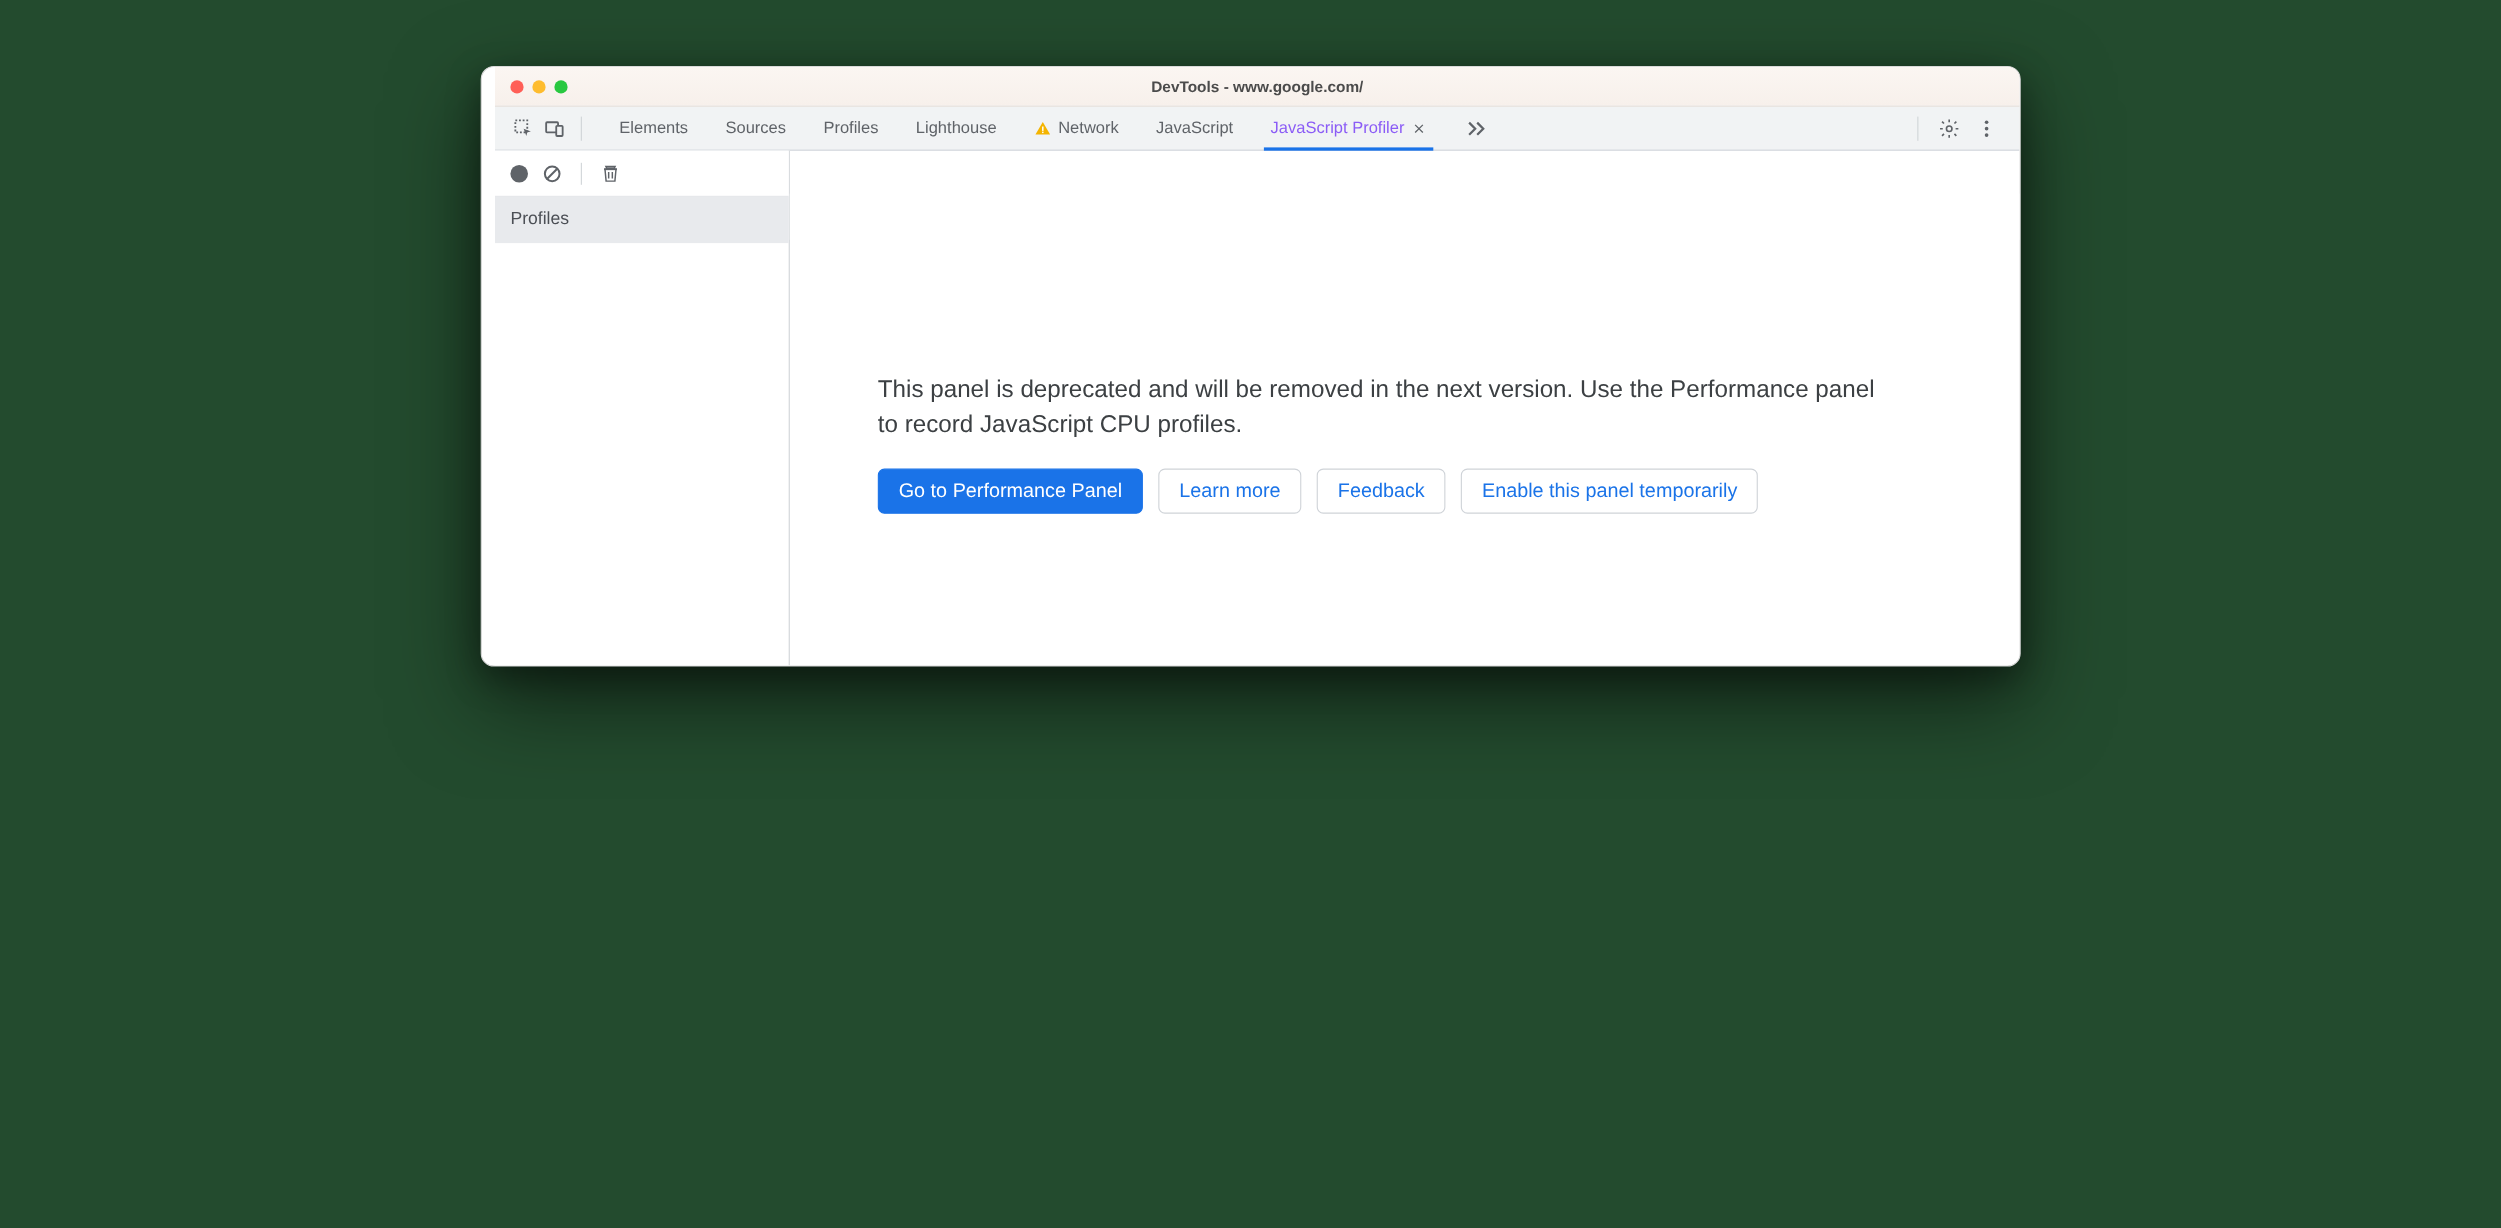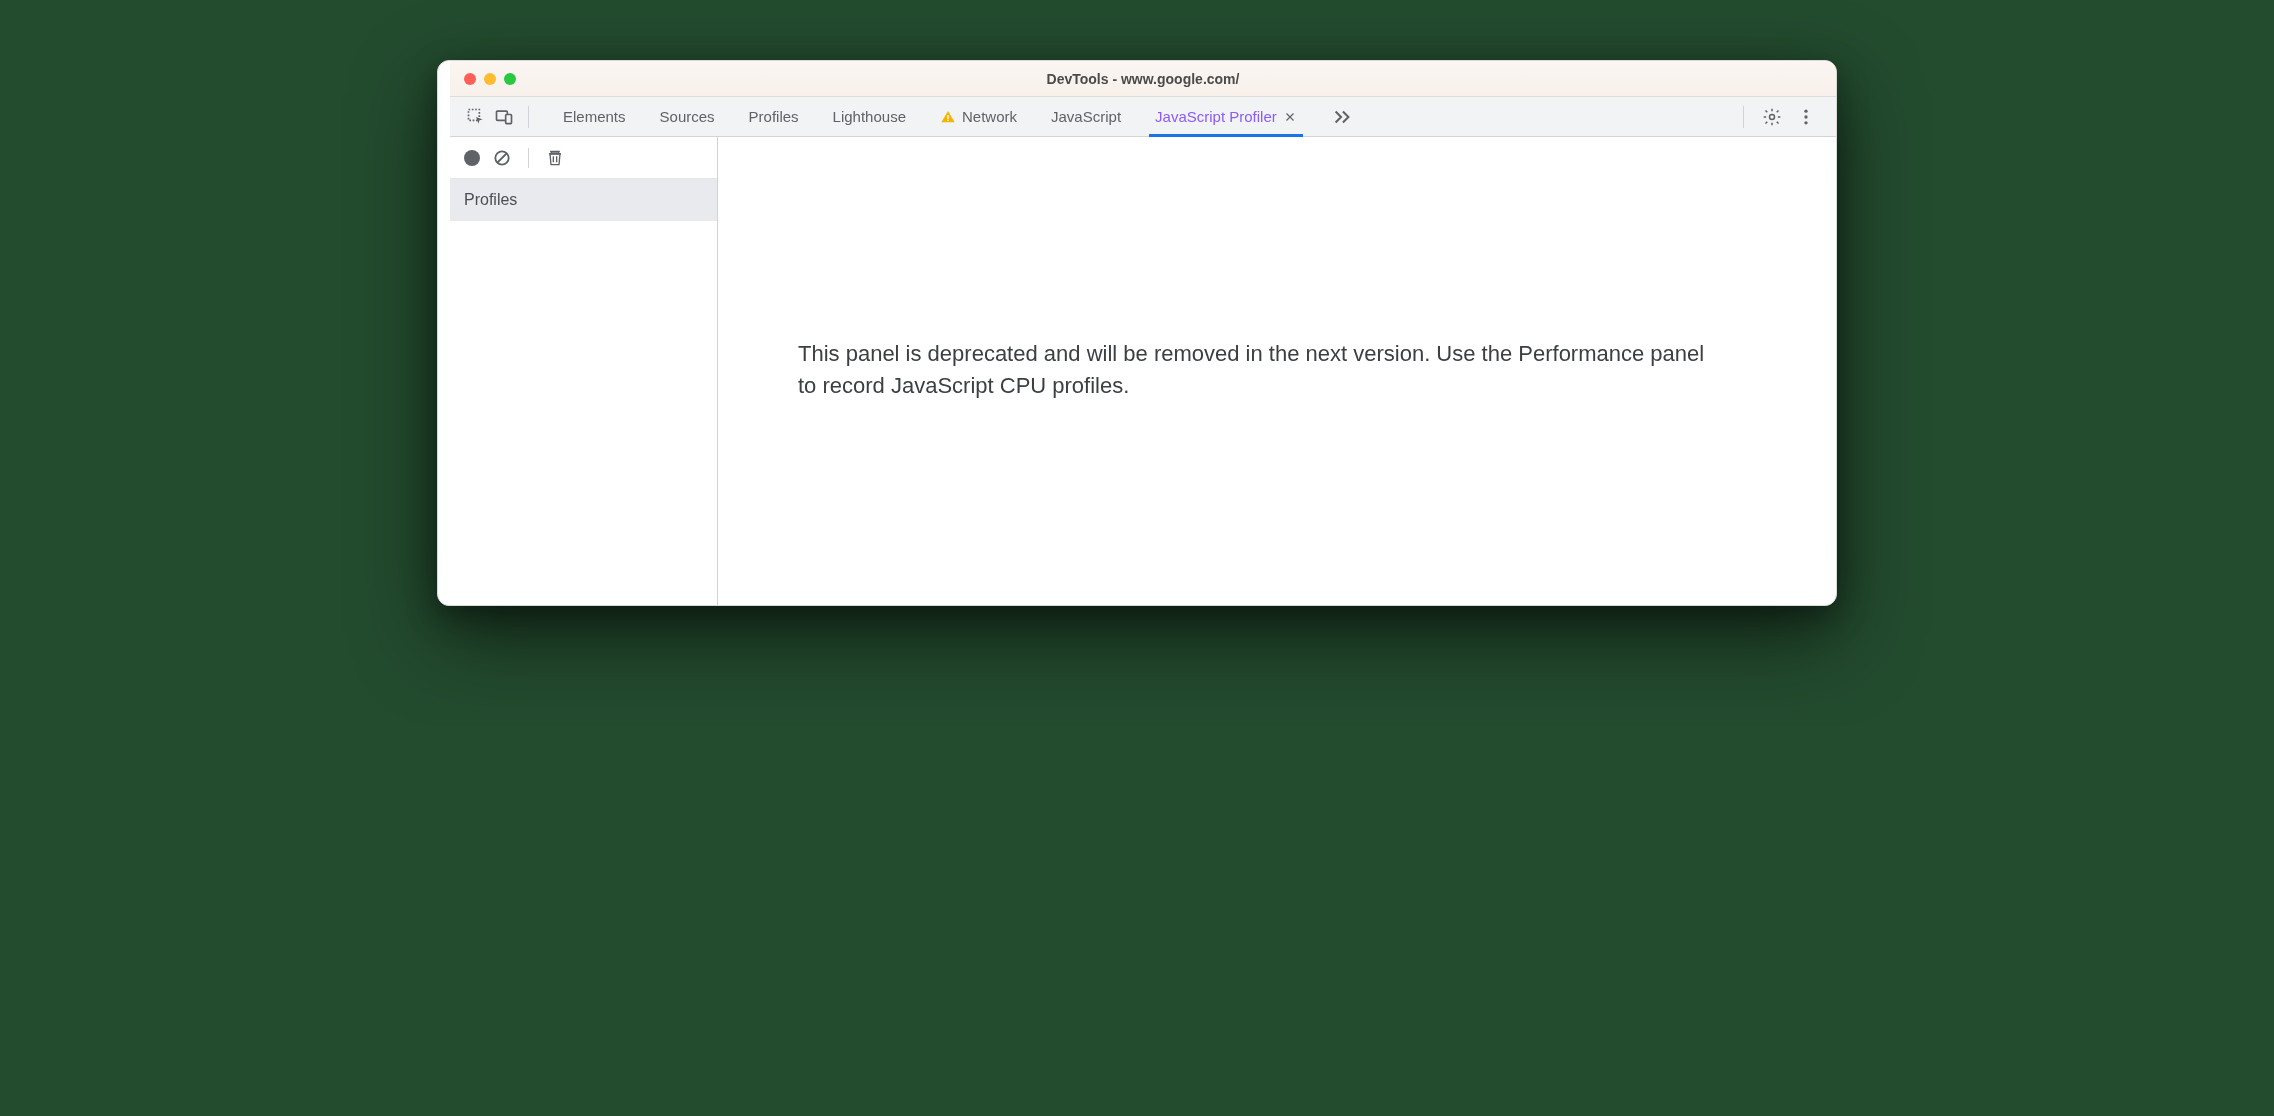--- a/index.html
+++ b/index.html
@@ -198,18 +198,24 @@
           <span>Profiles</span>
         </div>
       </div>
     </div>
 
     <div class="main">
       <div class="panelbar" style="border-bottom:none"></div>
       <div class="main-body">
         <div class="msg">
           <p>This panel is deprecated and will be removed in the next version. Use the Performance panel to record JavaScript CPU profiles.</p>
+          <div class="btnrow">
+            <button class="btn primary">Go to Performance Panel</button>
+            <button class="btn">Learn more</button>
+            <button class="btn">Feedback</button>
+            <button class="btn">Enable this panel temporarily</button>
+          </div>
         </div>
       </div>
     </div>
 
   </div>
 </div>
 
 </body></html>

